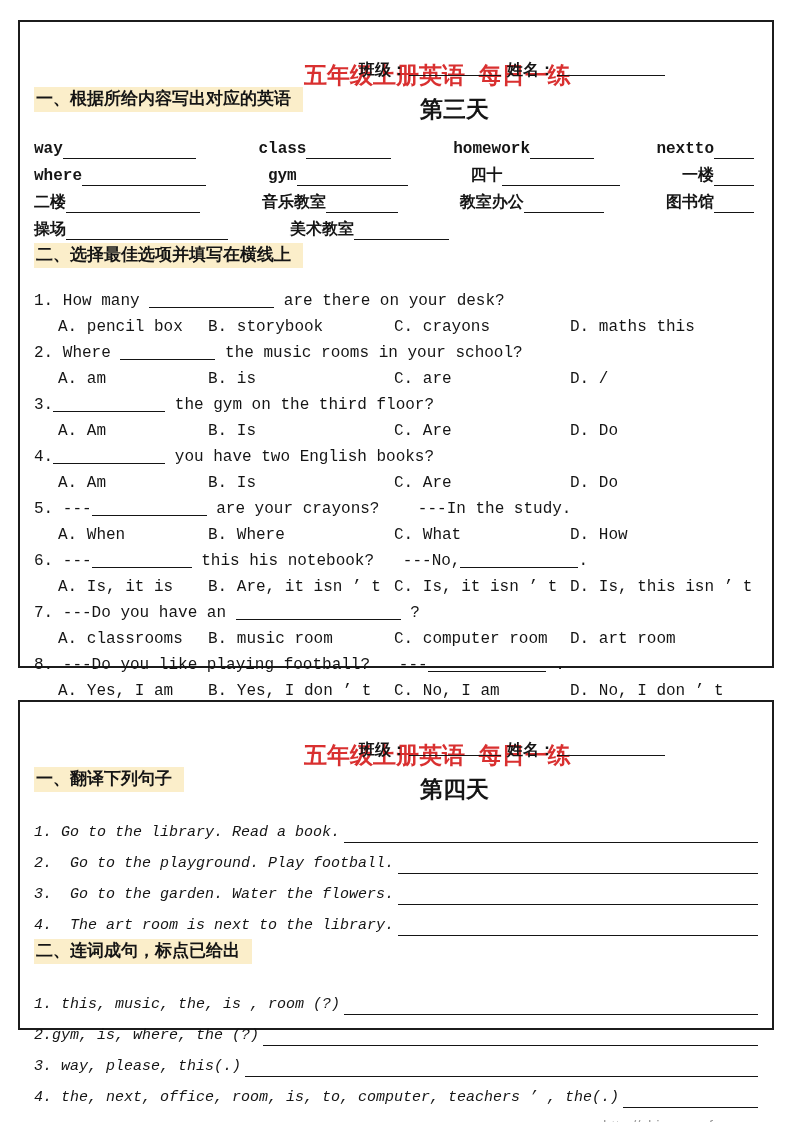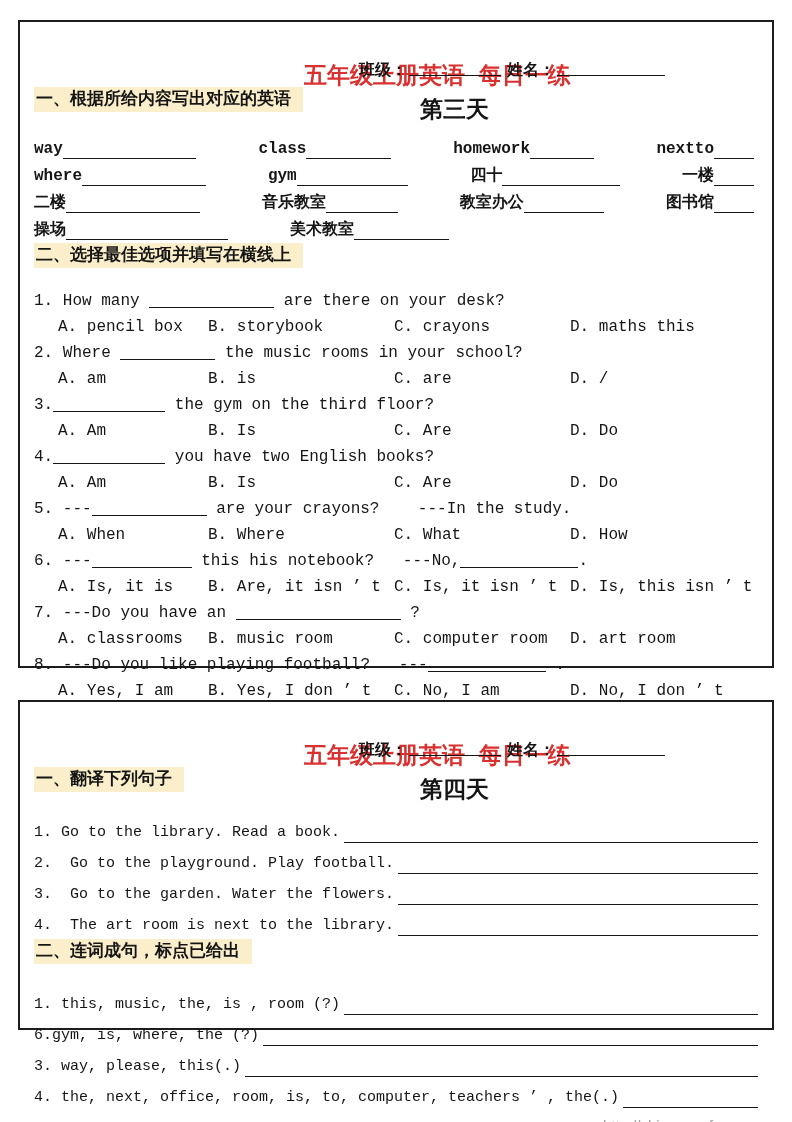--- a/index.html
+++ b/index.html
@@ -41,21 +41,21 @@
   .q{margin:0;}
   .q-line{display:flex;align-items:center;font-size:16px;height:26px;line-height:24px;}
   .seg{white-space:pre;}
   .qblank{display:inline-block;border-bottom:1.6px solid #151515;height:14px;margin-bottom:1px;}
   .q-opts{
     display:grid;grid-template-columns:150px 186px 176px 1fr;
     padding-left:24px;font-size:16px;height:26px;line-height:26px;white-space:pre;
   }
 
   .sent{display:flex;align-items:flex-end;height:31px;font-size:15px;}
-  .sent-text{white-space:pre;flex-shrink:0;line-height:21px;}
+  .sent-text{white-space:pre;flex-shrink:0;line-height:21px;font-style:italic;}
   .sent-blank{flex:1;border-bottom:1.6px solid #151515;height:14px;margin-left:4px;min-width:40px;}
 
   .footer-row{position:relative;height:27px;margin-top:4px;}
   .cont-line{position:absolute;left:0;bottom:5px;width:288px;border-bottom:1.6px solid #151515;height:1px;}
   .footer-url{
     text-align:right;font-family:"Liberation Sans",sans-serif;
     color:#9a9a9a;font-size:15px;line-height:27px;
   }
 </style>
 </head>
@@ -222,21 +222,21 @@
             <span class="sent-text">3.  Go to the garden. Water the flowers.</span>
             <span class="sent-blank"></span>
           </div><div class="sent">
             <span class="sent-text">4.  The art room is next to the library.</span>
             <span class="sent-blank"></span>
           </div></div>
         <div class="section"><div class="sec-head">二、连词成句，标点已给出</div><div class="sent">
             <span class="sent-text">1. this, music, the, is , room (?)</span>
             <span class="sent-blank"></span>
           </div><div class="sent">
-            <span class="sent-text">6.gym, is, where, the (?)</span>
+            <span class="sent-text">2.gym, is, where, the (?)</span>
             <span class="sent-blank"></span>
           </div><div class="sent">
             <span class="sent-text">3. way, please, this(.)</span>
             <span class="sent-blank"></span>
           </div><div class="sent">
             <span class="sent-text">4. the, next, office, room, is, to, computer, teachers ’ , the(.)</span>
             <span class="sent-blank"></span>
           </div></div>
       </div>
     <div class="footer-row">

